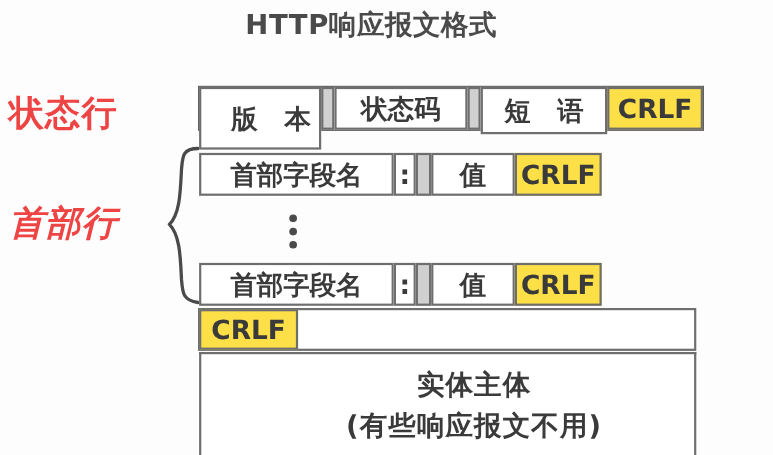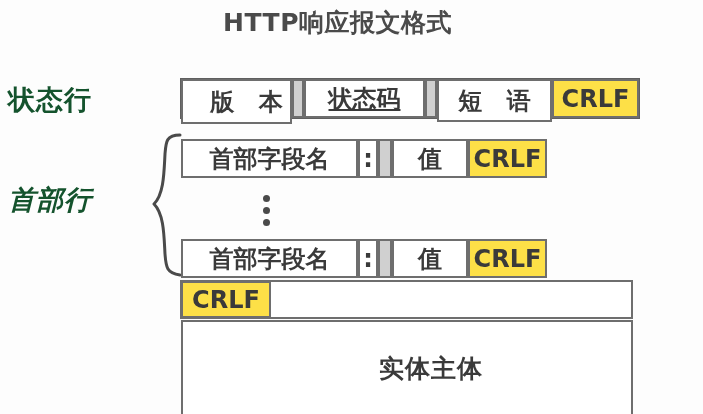--- a/index.html
+++ b/index.html
@@ -32,23 +32,23 @@
     text-align: center;
     font-size: 25px;
     font-weight: bold;
     letter-spacing: 0.5px;
     color: #4a4a4a;
   }
 
   
   .row-label {
     position: absolute;
-    font-size: 27px;
-    font-weight: bold;
-    color: #14532d;
+    font-size: 32px;
+    font-weight: bold;
+    color: #ef4444;
     letter-spacing: 1px;
     white-space: nowrap;
   }
   #label-status-line { left: 8px; top: 82px; }
   #label-header-lines { left: 8px; top: 182px; font-style: italic; }
 
   
   .cell {
     position: absolute;
     box-sizing: border-box;
@@ -63,23 +63,23 @@
     white-space: nowrap;
     line-height: 1;
   }
   .cell.gray { background: #fde047; }
   .cell.sep  { background: #d0d0d0; }
   .cell.latin { font-family: "DejaVu Sans", "Liberation Sans", sans-serif; letter-spacing: 0px; }
   .cell.spaced { letter-spacing: 8px; text-indent: 8px; }
 
   
   #status-row     { left: 180px; top: 78px;  width: 460px; height: 41px; border: 2px solid #5f5f5f; background:#fff; box-sizing: border-box; position:absolute; }
-  #cell-version   { left: 181px; top: 79px;  width: 111px; height: 45px; padding-left: 20px; }
+  #cell-version   { left: 181px; top: 79px;  width: 111px; height: 57px; padding-left: 20px; }
   #sep-1          { left: 292px; top: 79px;  width: 12px;  height: 39px; }
-  #cell-status-code { left: 304px; top: 79px; width: 121px; height: 39px; text-decoration: underline; }
+  #cell-status-code { left: 304px; top: 79px; width: 121px; height: 39px; }
   #sep-2          { left: 425px; top: 79px;  width: 12px;  height: 39px; }
   #cell-phrase    { left: 437px; top: 79px;  width: 115px; height: 43px; }
   #cell-crlf-status { left: 552px; top: 79px; width: 87px;  height: 39px; }
 
   
   #cell-hname-1   { left: 181px; top: 139px; width: 177px; height: 39px; }
   #cell-colon-1   { left: 358px; top: 139px; width: 20px;  height: 39px; }
   #sep-h1         { left: 378px; top: 139px; width: 14px;  height: 39px; }
   #cell-hvalue-1  { left: 392px; top: 139px; width: 76px;  height: 39px; }
   #cell-crlf-h1   { left: 468px; top: 139px; width: 79px;  height: 39px; }
@@ -196,15 +196,16 @@
   <div class="cell latin" id="cell-colon-2">:</div>
   <div class="cell sep" id="sep-h2"></div>
   <div class="cell" id="cell-hvalue-2">值</div>
   <div class="cell gray latin" id="cell-crlf-h2">CRLF</div>
 
   <div id="blankline-box"></div>
   <div class="cell gray latin" id="cell-crlf-blank">CRLF</div>
 
   <div id="entity-body">
     <div class="entity-line">实体主体</div>
+    <div class="entity-line">(有些响应报文不用)</div>
   </div>
 
 </div>
 
 </body></html>

